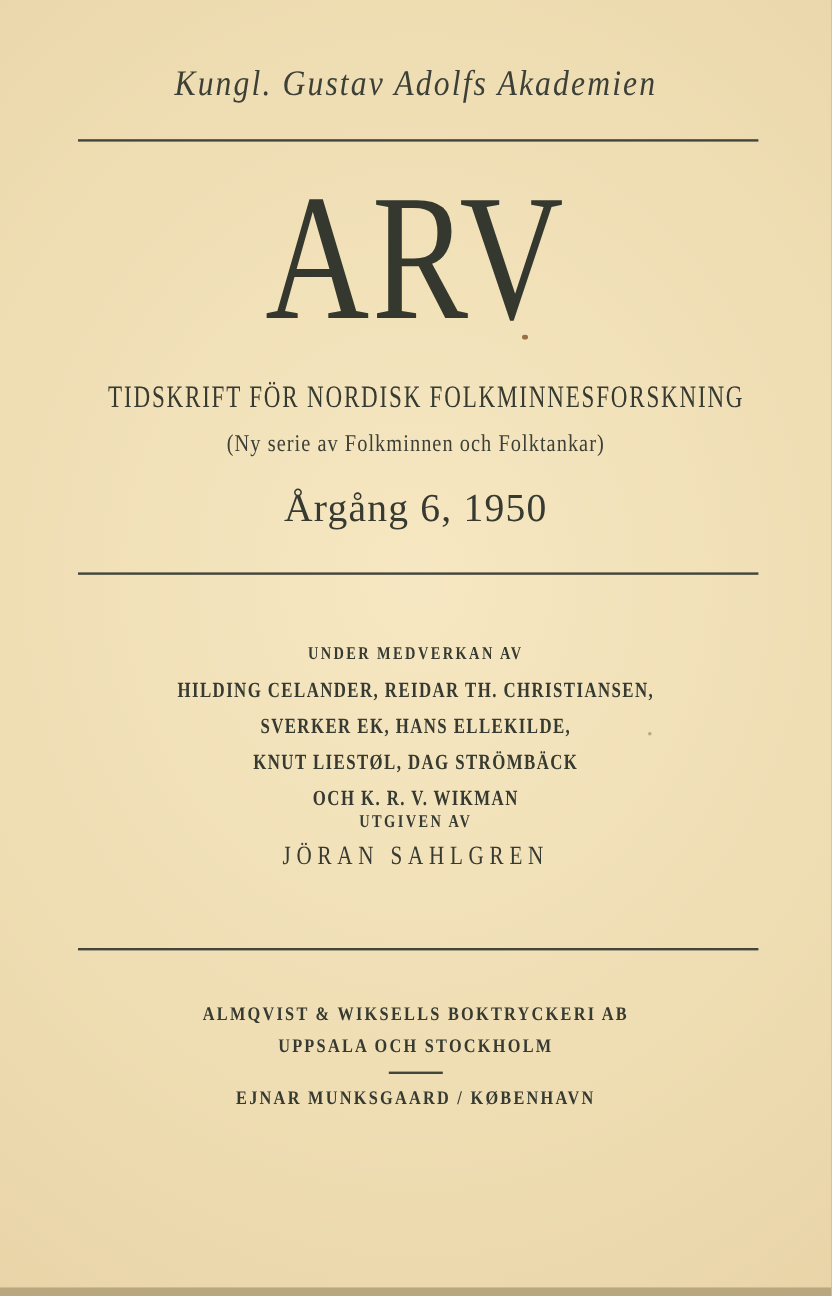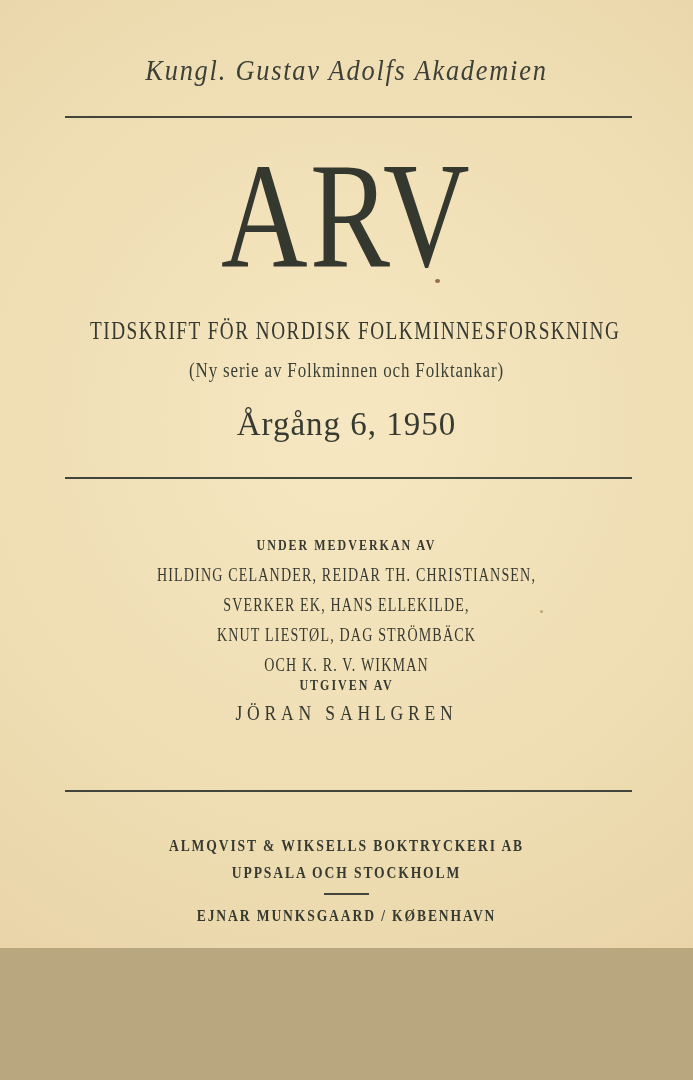--- a/index.html
+++ b/index.html
@@ -3,21 +3,21 @@
 <meta charset="utf-8">
 <style>
   html, body {
     margin: 0;
     padding: 0;
     background: #b9a87f;
   }
   .scan {
     position: relative;
     width: 693px;
-    height: 948px;
+    height: 1073px;
     overflow: hidden;
     margin: 0 auto;
     background:
       radial-gradient(ellipse 120% 90% at 50% 45%, rgba(247,233,196,0.9) 0%, rgba(238,220,177,0.6) 55%, rgba(222,198,150,0.75) 100%),
       #ecd9ae;
     color: #383b33;
     font-family: "Liberation Serif", "DejaVu Serif", serif;
   }
   .line {
     position: absolute;
@@ -83,20 +83,21 @@
     letter-spacing: 2.5px;
     color: #363a31;
   }
   .medverkan-heading { top: 536px; }
   .contributors {
     position: absolute;
     top: 560px;
     left: 0;
     right: 0;
     text-align: center;
+    font-weight: bold;
   }
   .contributor-line {
     font-size: 18px;
     letter-spacing: 1.5px;
     line-height: 30px;
     white-space: nowrap;
     transform: scaleX(0.78);
     transform-origin: 50% 50%;
     color: #363a31;
   }

